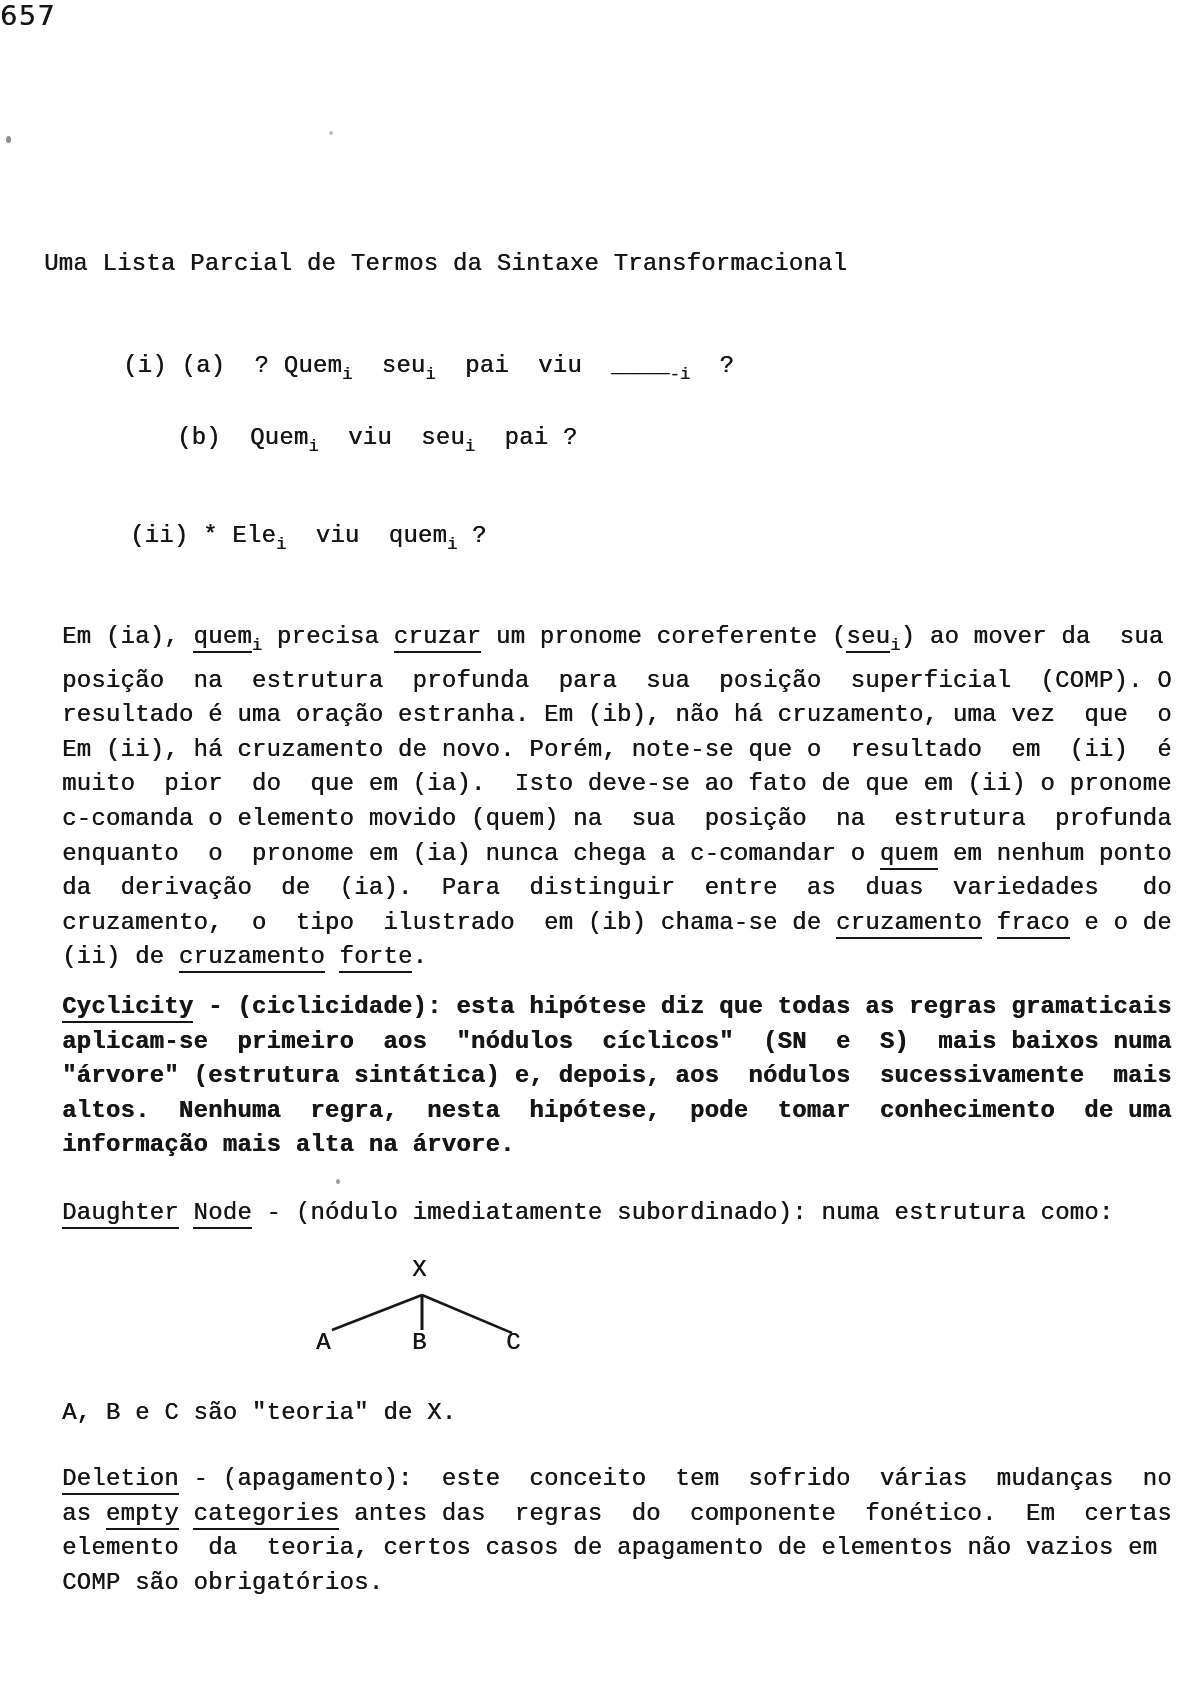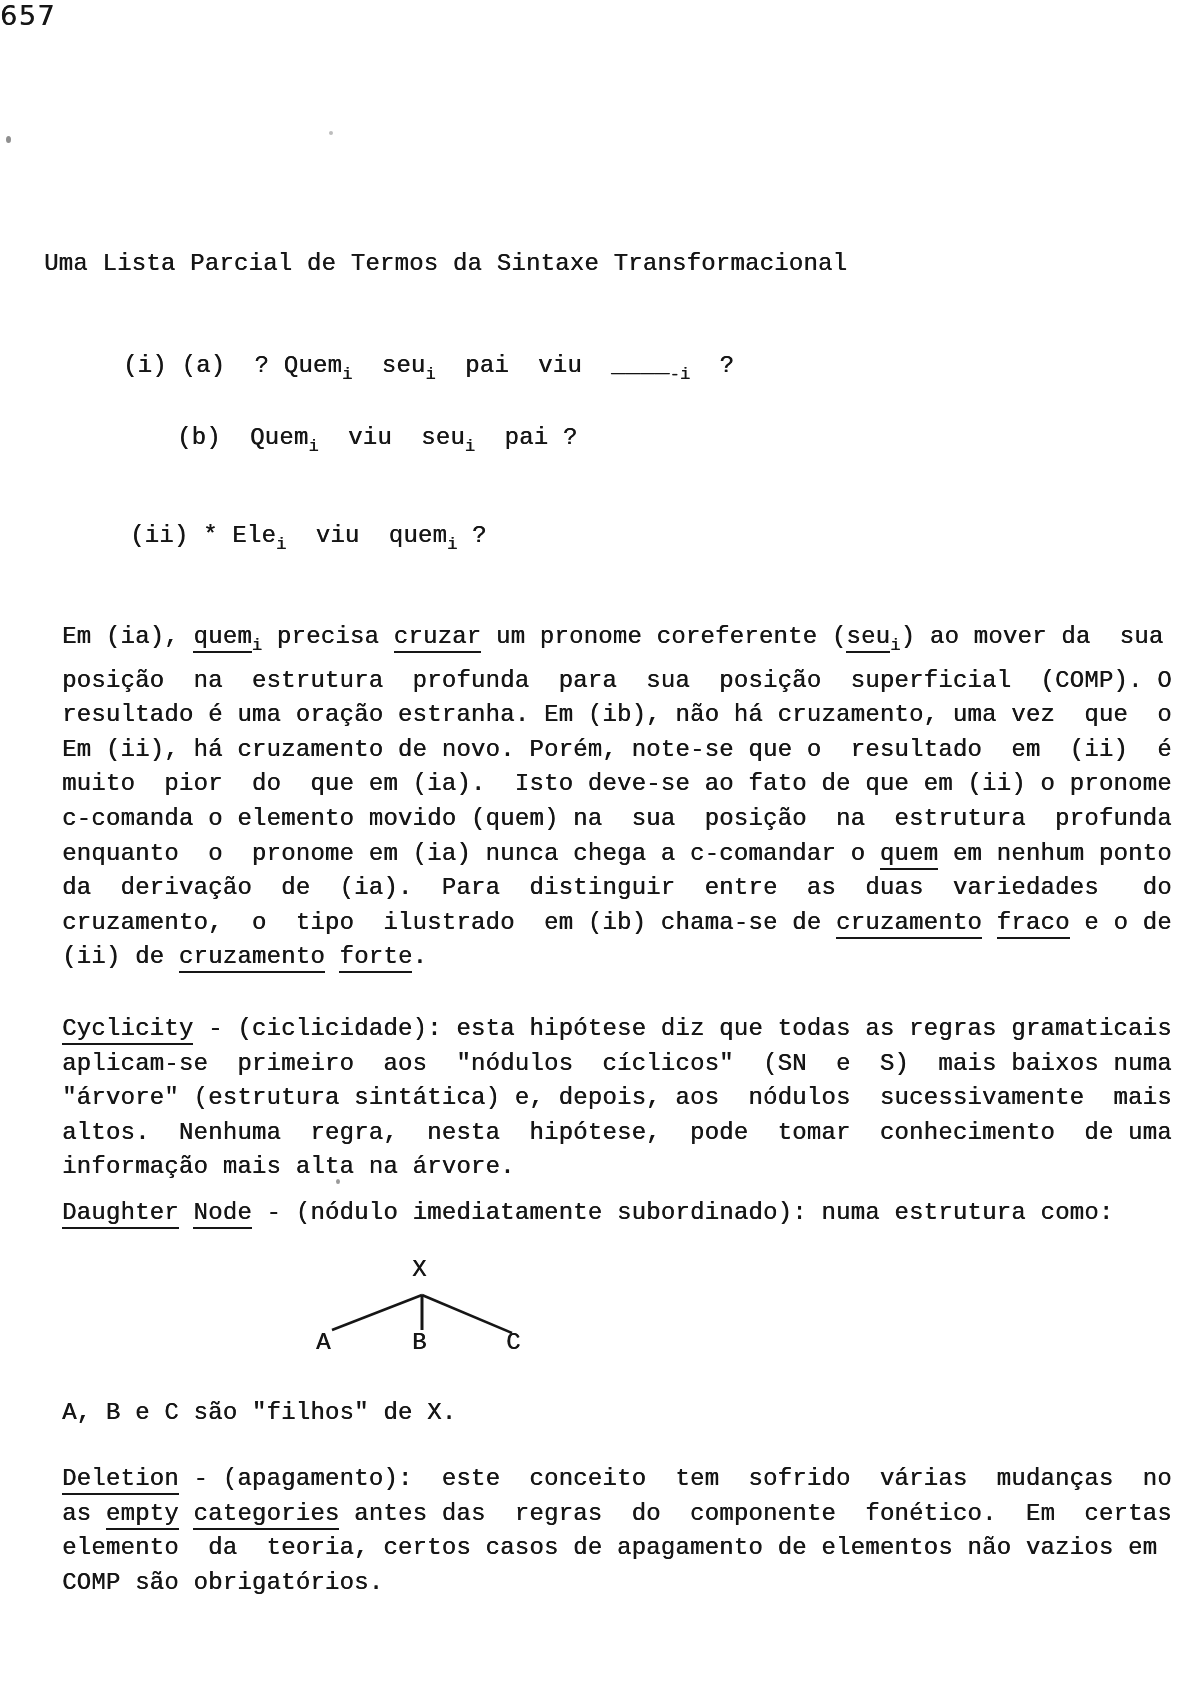--- a/index.html
+++ b/index.html
@@ -52,21 +52,21 @@
   .tc{left:206px;top:74px;}
   .dot{position:absolute;border-radius:50%;}
   .dot1{left:6px;top:136px;width:5px;height:7px;background:#8f8f8f;}
   .dot2{left:329px;top:131px;width:4px;height:4px;background:#bdbdbd;}
   .dot3{left:336px;top:1179px;width:4px;height:5px;background:#9a9a9a;}
   .hdr-title{left:44px;top:247px;text-align:center;}
   .ex-a{left:123px;top:349px;}
   .ex-b{left:177px;top:421px;}
   .ex-ii{left:130px;top:519px;}
   .p1{left:62px;top:612px;margin-top:8px;}
-  .p2{left:62px;top:1012px;}
+  .p2{left:62px;top:990px;font-weight:bold;}
   .p3{left:62px;top:1196px;text-align:right;}
   .p4{left:62px;top:1396px;}
   .p5{left:62px;top:1462px;}
 </style>
 </head>
 <body>
 
 <div class="page">
 
   <div class="line hdr-title">Uma Lista Parcial de Termos da Sintaxe Transformacional</div>
@@ -104,21 +104,21 @@
       <line x1="122" y1="39" x2="32" y2="74" stroke="#161616" stroke-width="2.6"></line>
       <line x1="122" y1="39" x2="122" y2="74" stroke="#161616" stroke-width="3"></line>
       <line x1="122" y1="39" x2="212" y2="77" stroke="#161616" stroke-width="2.6"></line>
     </svg>
     <span class="tnode troot">X</span>
     <span class="tnode ta">A</span>
     <span class="tnode tb">B</span>
     <span class="tnode tc">C</span>
   </div>
 
-  <div class="line p4">A, B e C são "filhos" de X.</div>
+  <div class="line p4">A, B e C são "teoria" de X.</div>
 
   <div class="para p5">
       <div class="tline"><span class="u">Deletion</span> - (apagamento):  este  conceito  tem  sofrido  várias  mudanças  no</div>
       <div class="tline">as <span class="u">empty</span> <span class="u">categories</span> antes das  regras  do  componente  fonético.  Em  certas</div>
       <div class="tline">elemento  da  teoria, certos casos de apagamento de elementos não vazios em</div>
       <div class="tline">COMP são obrigatórios.</div>
     </div>
 
   <div class="dot dot1"></div>
   <div class="dot dot2"></div>

